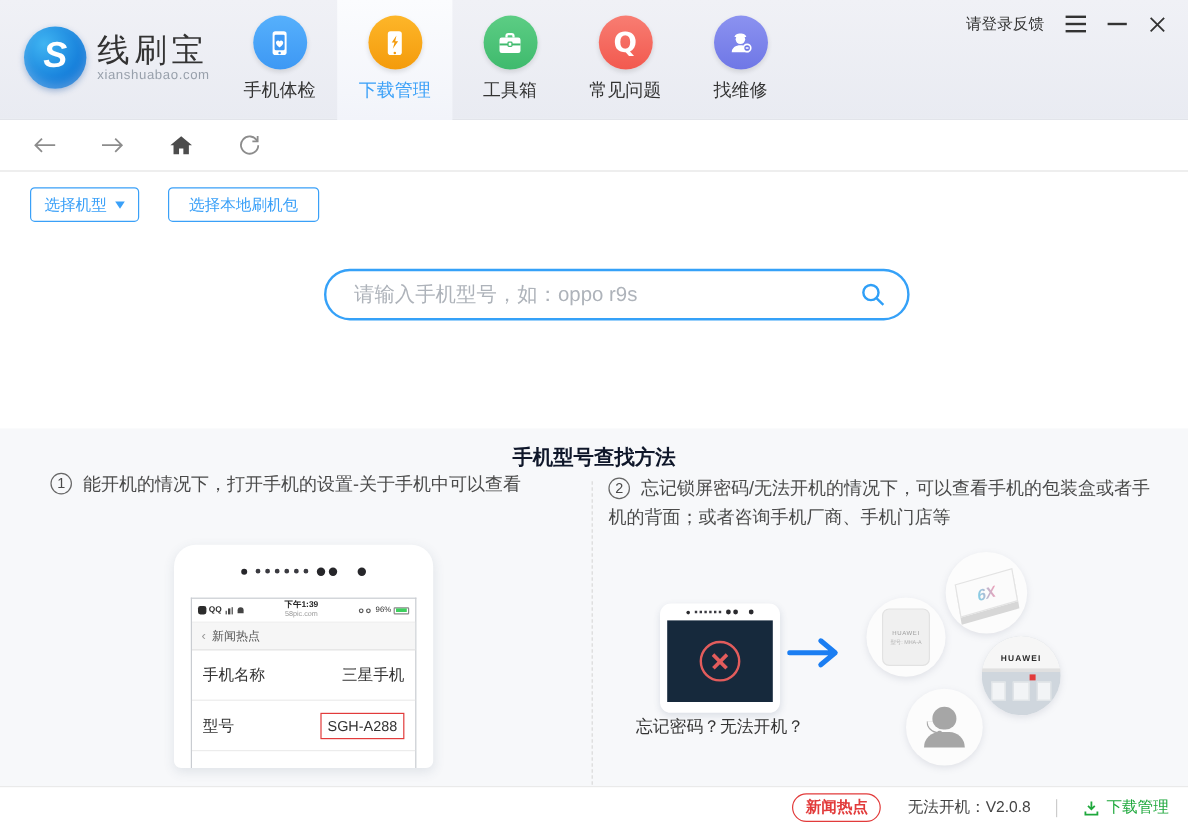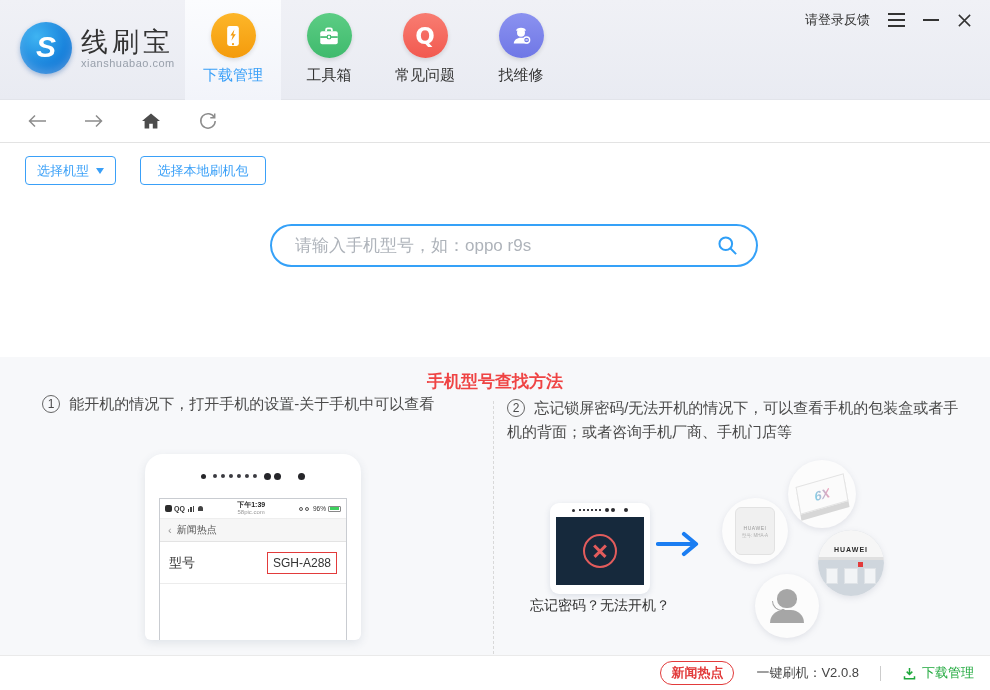--- a/index.html
+++ b/index.html
@@ -59,21 +59,21 @@
 
   
   .search-wrap { position:absolute; left:270px; top:224px; width:488px; height:43px; }
   .search-input { width:100%; height:100%; border:2px solid #35a1f8; border-radius:22px; outline:none;
                   padding:0 50px 0 23px; font-size:17px; color:#333; font-family:inherit; }
   .search-input::placeholder { color:#aeb3ba; }
   .search-ico { position:absolute; right:19px; top:10px; width:23px; height:23px; cursor:pointer; }
 
   
   .help { position:absolute; left:0; top:357px; width:990px; height:298px; background:#f7f8fa; }
-  .help-title { padding-top:13px; text-align:center; font-size:17px; font-weight:600; color:#ef4444; }
+  .help-title { padding-top:13px; text-align:center; font-size:17px; font-weight:600; color:#0f172a; }
   .help-divider { position:absolute; left:493px; top:44px; height:253px; border-left:1px dashed #d9d9d9; }
   .step { position:absolute; font-size:15px; color:#4a4a4a; line-height:24px; }
   .step1 { left:42px; top:35px; width:445px; }
   .step2 { left:507px; top:39px; width:452px; }
   .circ-num { display:inline-block; width:18px; height:18px; border:1px solid #666; border-radius:50%;
               font-size:12px; line-height:17px; text-align:center; color:#4a4a4a; margin-right:5px;
               vertical-align:1px; }
 
   
   .phone-demo { position:absolute; left:145px; top:97px; width:216px; height:186px; background:#fff;
@@ -167,20 +167,31 @@
       <div class="logo-circle">
         <span>S</span>
       </div>
       <div class="logo-text">
         <div class="logo-name">线刷宝</div>
         <div class="logo-domain">xianshuabao.com</div>
       </div>
     </div>
 
     <div class="nav">
+      <div class="nav-item">
+        <div class="nav-ico ico-health">
+          <svg viewBox="0 0 24 24">
+              <rect x="7" y="3.5" width="10" height="17" rx="2" fill="#fff"></rect>
+              <rect x="8.4" y="6" width="7.2" height="11" rx="0.8" fill="#3d98f4"></rect>
+              <path d="M12 15s-2.6-1.7-2.6-3.3c0-.9.7-1.6 1.5-1.6.5 0 .9.3 1.1.6.2-.3.6-.6 1.1-.6.8 0 1.5.7 1.5 1.6C14.6 13.3 12 15 12 15z" fill="#fff"></path>
+              <circle cx="12" cy="19" r="0.9" fill="#3d98f4"></circle>
+            </svg>
+        </div>
+        <div class="nav-label">手机体检</div>
+      </div>
       <div class="nav-item active">
         <div class="nav-ico ico-flash">
           <svg viewBox="0 0 24 24">
               <rect x="7" y="3.5" width="10" height="17" rx="2" fill="#fff"></rect>
               <path d="M13.2 6.5l-3.4 5h2l-1.2 4.5 3.8-5.4h-2.1z" fill="#f49b0c"></path>
               <circle cx="12" cy="19" r="0.9" fill="#f49b0c"></circle>
             </svg>
         </div>
         <div class="nav-label">下载管理</div>
       </div>
@@ -318,20 +329,24 @@
             <span class="pd-batt">
                 <i></i>
               </span>
           </span>
         </div>
         <div class="pd-navbar">
           <span class="chev">‹</span>
           <span>新闻热点</span>
         </div>
         <div class="pd-row">
+          <span>手机名称</span>
+          <span>三星手机</span>
+        </div>
+        <div class="pd-row">
           <span>型号</span>
           <span class="pd-val-red">SGH-A288</span>
         </div>
       </div>
     </div>
 
     <div class="lock-phone">
       <div class="lp-bezel">
         <span class="lp-dot" style="width:3px;height:3px;"></span>
         <span class="lp-dash"></span>
@@ -375,21 +390,21 @@
       <div class="agent">
         <span class="agent-head"></span>
         <span class="agent-body"></span>
         <span class="agent-mic"></span>
       </div>
     </div>
   </div>
 
   <div class="footer">
     <button class="news-btn">新闻热点</button>
-    <span class="version">一键刷机：V2.0.8</span>
+    <span class="version">无法开机：V2.0.8</span>
     <span class="foot-div"></span>
     <span class="download">
       <svg viewBox="0 0 24 24">
           <path d="M12 3v10M7.5 9l4.5 4.5L16.5 9" fill="none" stroke="#1ea83c" stroke-width="2.4"></path>
           <path d="M4 16.5v4h16v-4" fill="none" stroke="#1ea83c" stroke-width="2.4"></path>
         </svg>
       <span>下载管理</span>
     </span>
   </div>
 

